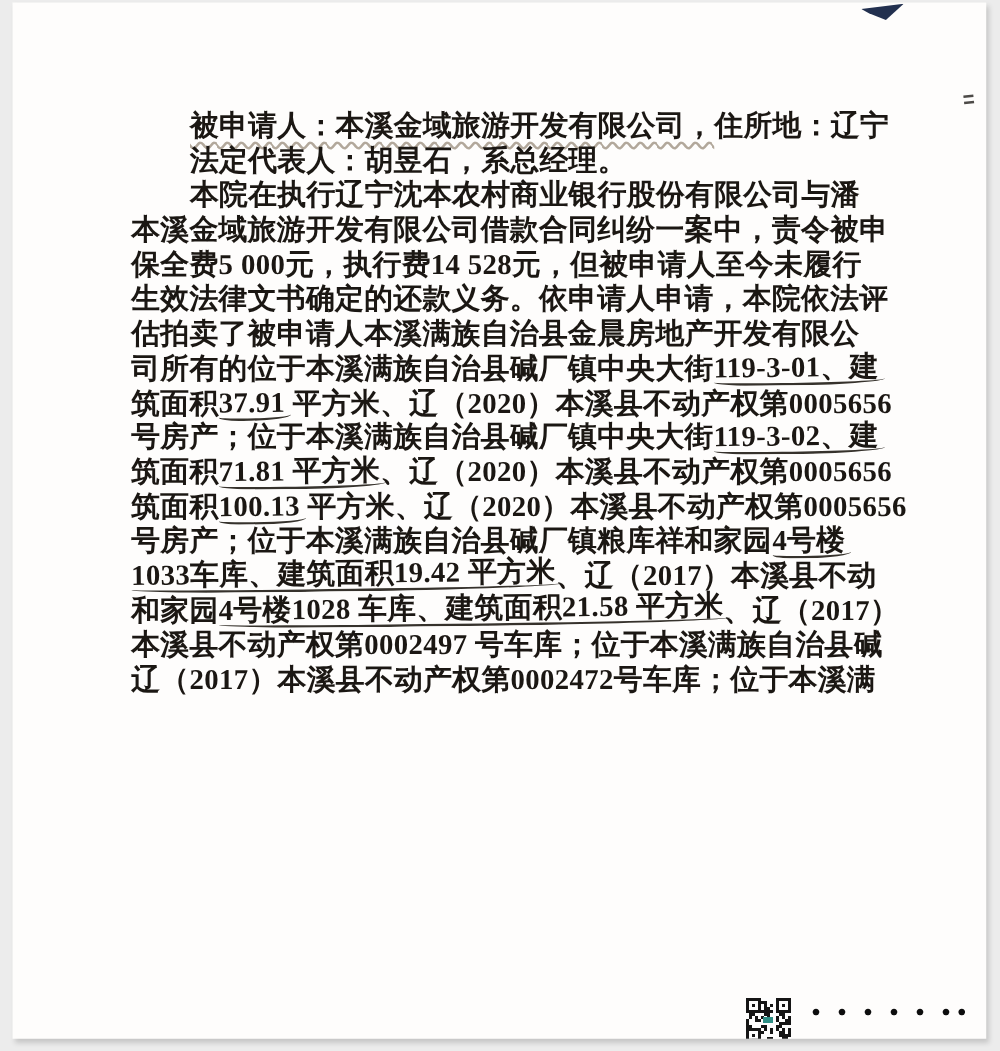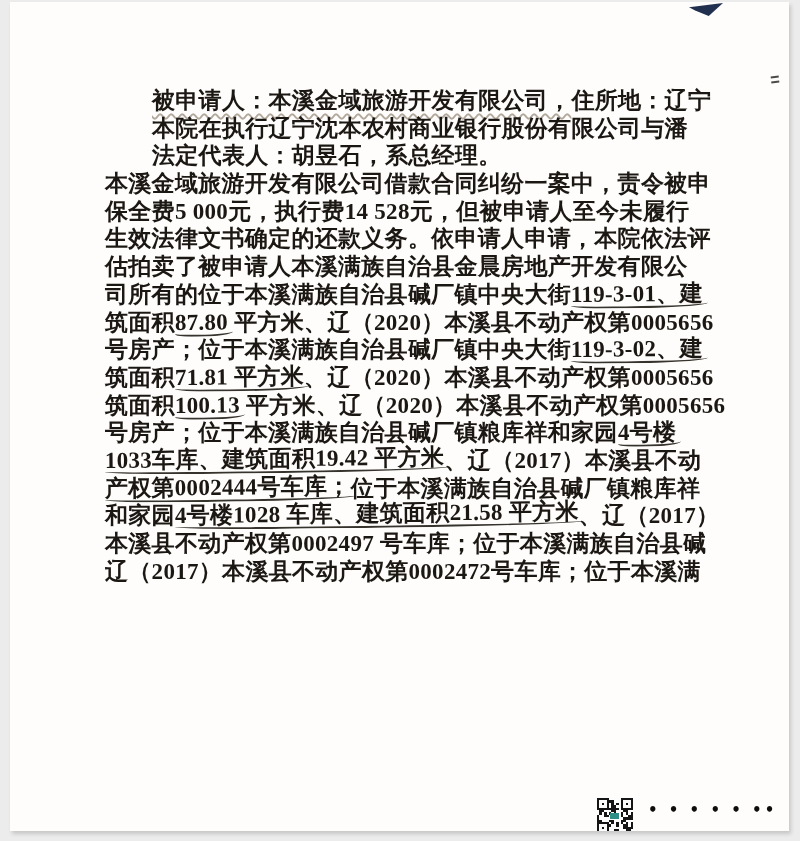--- a/index.html
+++ b/index.html
@@ -97,34 +97,33 @@
 <body>
 
 <div class="page">
 
   <div class="corner-mark"></div>
 
   <div class="stray-mark"></div>
 
   <div class="doc-text">
       <div class="line ind"><span class="pre"></span><span class="u-wavy">被申请人：本溪金域旅游开发有限公司，</span><span class="post">住所地：辽宁</span></div>
+      <div class="line ind"><span class="pre">法定代表人：胡昱石，系总经理。</span><span class="u-dark"></span><span class="post"></span></div>
       <div class="line ind"><span class="pre">本院在执行辽宁沈本农村商业银行股份有限公司与潘</span><span class="u-dark"></span><span class="post"></span></div>
-      <div class="line ind"><span class="pre">法定代表人：胡昱石，系总经理。</span><span class="u-dark"></span><span class="post"></span></div>
       <div class="line"><span class="pre">本溪金域旅游开发有限公司借款合同纠纷一案中，责令被申</span><span class="u-dark"></span><span class="post"></span></div>
       <div class="line"><span class="pre">保全费5 000元，执行费14 528元，但被申请人至今未履行</span><span class="u-dark"></span><span class="post"></span></div>
       <div class="line"><span class="pre">生效法律文书确定的还款义务。依申请人申请，本院依法评</span><span class="u-dark"></span><span class="post"></span></div>
       <div class="line"><span class="pre">估拍卖了被申请人本溪满族自治县金晨房地产开发有限公</span><span class="u-dark"></span><span class="post"></span></div>
       <div class="line"><span class="pre">司所有的位于本溪满族自治县碱厂镇中央大街</span><span class="u-dark">119-3-01、建</span><span class="post"></span></div>
-      <div class="line"><span class="pre">筑面积</span><span class="u-dark">87.80</span><span class="post"> 平方米、辽（2020）本溪县不动产权第0005656</span></div>
+      <div class="line"><span class="pre">筑面积</span><span class="u-dark">37.91</span><span class="post"> 平方米、辽（2020）本溪县不动产权第0005656</span></div>
       <div class="line"><span class="pre">号房产；位于本溪满族自治县碱厂镇中央大街</span><span class="u-dark">119-3-02、建</span><span class="post"></span></div>
       <div class="line"><span class="pre">筑面积</span><span class="u-dark">71.81 平方米</span><span class="post">、辽（2020）本溪县不动产权第0005656</span></div>
       <div class="line"><span class="pre">筑面积</span><span class="u-dark">100.13</span><span class="post"> 平方米、辽（2020）本溪县不动产权第0005656</span></div>
       <div class="line"><span class="pre">号房产；位于本溪满族自治县碱厂镇粮库祥和家园</span><span class="u-dark">4号楼</span><span class="post"></span></div>
       <div class="line"><span class="pre"></span><span class="u-dark">1033车库、建筑面积19.42 平方米</span><span class="post">、辽（2017）本溪县不动</span></div>
-      <div class="line"><span class="pre"></span><span class="u-dark">产权第0002444号车库；</span><span class="post">位于本溪满族自治县碱厂镇粮库祥</span></div>
       <div class="line"><span class="pre">和家园</span><span class="u-dark">4号楼1028 车库、建筑面积21.58 平方米</span><span class="post">、辽（2017）</span></div>
       <div class="line"><span class="pre">本溪县不动产权第0002497 号车库；位于本溪满族自治县碱</span><span class="u-dark"></span><span class="post"></span></div>
       <div class="line"><span class="pre">辽（2017）本溪县不动产权第0002472号车库；位于本溪满</span><span class="u-dark"></span><span class="post"></span></div>
     </div>
 
   <svg class="qr" width="42" height="36" viewBox="0 0 15 15" shape-rendering="crispEdges">
       <rect x="0" y="0" width="15" height="15" fill="#fdfdfd"></rect>
       <rect x="0" y="0" width="1" height="1" fill="#151515"></rect>
       <rect x="1" y="0" width="1" height="1" fill="#151515"></rect>
       <rect x="2" y="0" width="1" height="1" fill="#151515"></rect>

